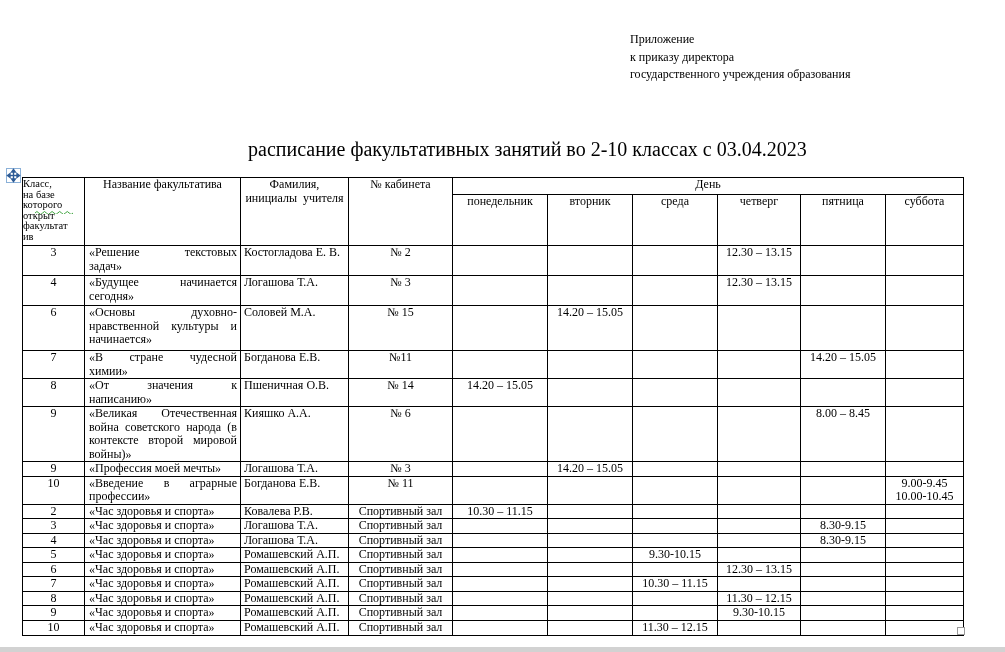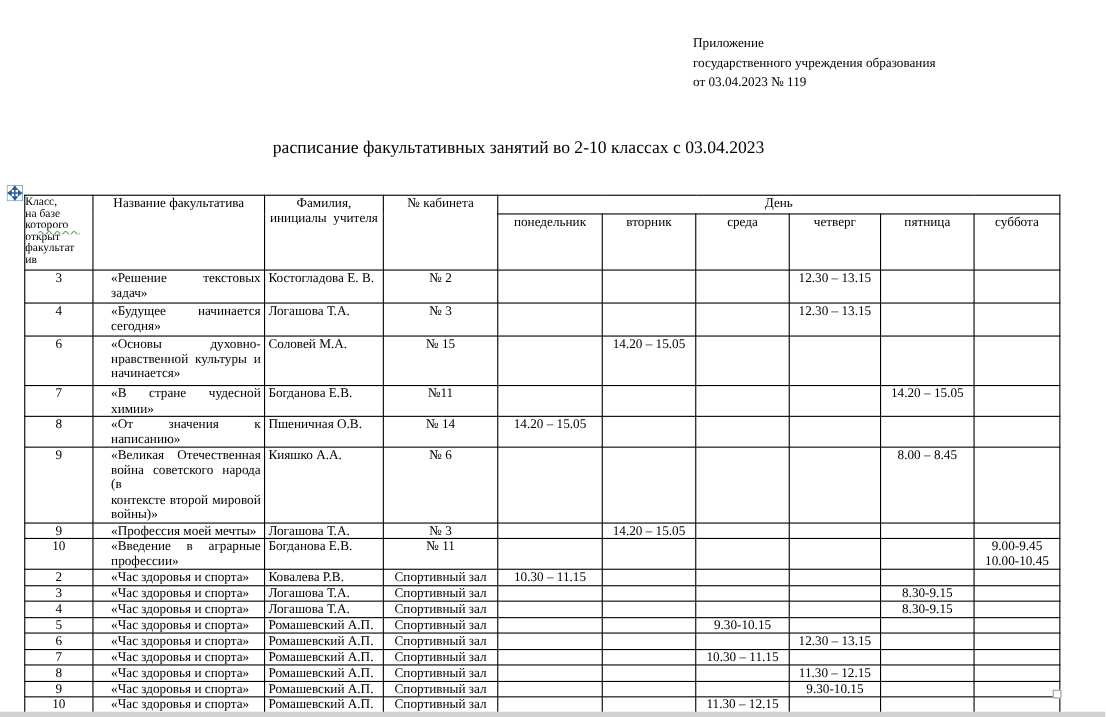--- a/index.html
+++ b/index.html
@@ -2,55 +2,55 @@
 <html><head>
 <meta charset="utf-8">
 <style>
   html,body{margin:0;padding:0;}
   body{
     width:1005px;height:652px;position:relative;overflow:hidden;
     background:#ffffff;color:#000;
     font-family:"Liberation Serif", serif;
   }
   .header-block{position:absolute;left:630px;top:31px;font-size:12px;line-height:17.5px;white-space:nowrap;}
-  .doc-title{position:absolute;left:248px;top:126px;font-size:16px;white-space:nowrap;}
+  .doc-title{position:absolute;left:248px;top:138px;font-size:20px;white-space:nowrap;}
 
   .tbl-wrap{position:absolute;left:22px;top:177px;}
   table{border-collapse:collapse;table-layout:fixed;width:941px;}
   td,th{
     border:1px solid #000;vertical-align:top;font-weight:normal;
     font-size:12px;line-height:13.5px;padding:0 2px;
   }
   th{text-align:center;}
   .h-class{font-size:10.5px;line-height:10.6px;white-space:pre-line;text-align:left;padding:1px 0;}
   .h-teacher{white-space:pre-wrap;font-family:Liberation Serif, serif;}
   .row-dayhead th{height:50px;border-radius:14px;}
   .row-dayband th{height:16px;}
   .c-class{text-align:center;}
-  .c-name{text-align:left;padding-left:16px;padding-right:3px;}
+  .c-name{text-align:left;padding-left:4px;padding-right:3px;}
   .c-teacher{text-align:left;padding-left:3px;padding-right:1px;white-space:nowrap;}
   .c-room{text-align:center;white-space:nowrap;}
   .c-time{text-align:center;white-space:pre-line;}
   .jline{text-align:justify;text-align-last:justify;}
 
   .move-handle{position:absolute;left:6px;top:168px;width:15px;height:15px;cursor:move;}
   .resize-handle{
     position:absolute;left:957px;top:627px;width:6px;height:6px;
     background:#fff;border:1px solid #9a9a9a;cursor:nwse-resize;
   }
   .grammar-squiggle{position:absolute;left:35px;top:200px;width:38px;height:4px;}
   .bottom-strip{position:absolute;left:0;top:647px;width:1005px;height:5px;background:#d2d2d2;}
 </style>
 </head>
 <body>
 
 <div class="header-block">
   <div>Приложение</div>
+  <div>к приказу директора</div>
   <div>государственного учреждения образования</div>
-  <div>от 03.04.2023 № 119</div>
 </div>
 
 <div class="doc-title">расписание факультативных занятий во 2-10 классах с 03.04.2023</div>
 
 <div class="move-handle">
   <svg width="15" height="15" viewBox="0 0 15 15">
     <rect x="0.5" y="0.5" width="14" height="14" fill="#ffffff" stroke="#8ab0d8" stroke-width="1"></rect>
     <g stroke="#2f5c96" stroke-width="1.4" fill="#2f5c96">
       <line x1="7.5" y1="3" x2="7.5" y2="12"></line>
       <line x1="3" y1="7.5" x2="12" y2="7.5"></line>

